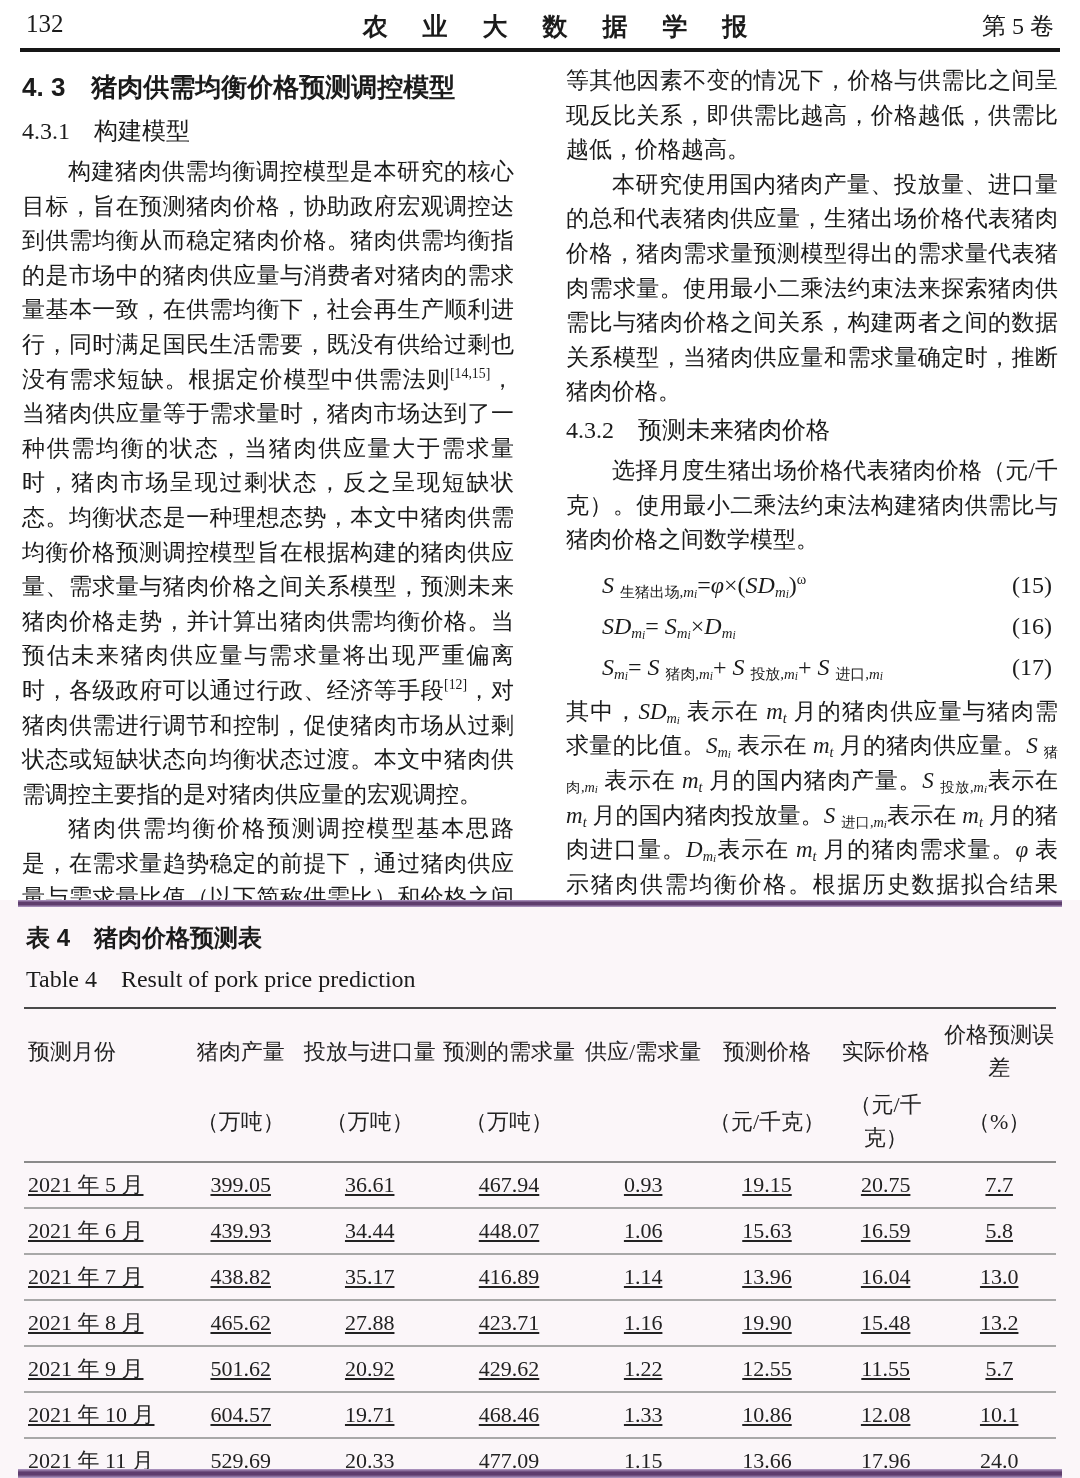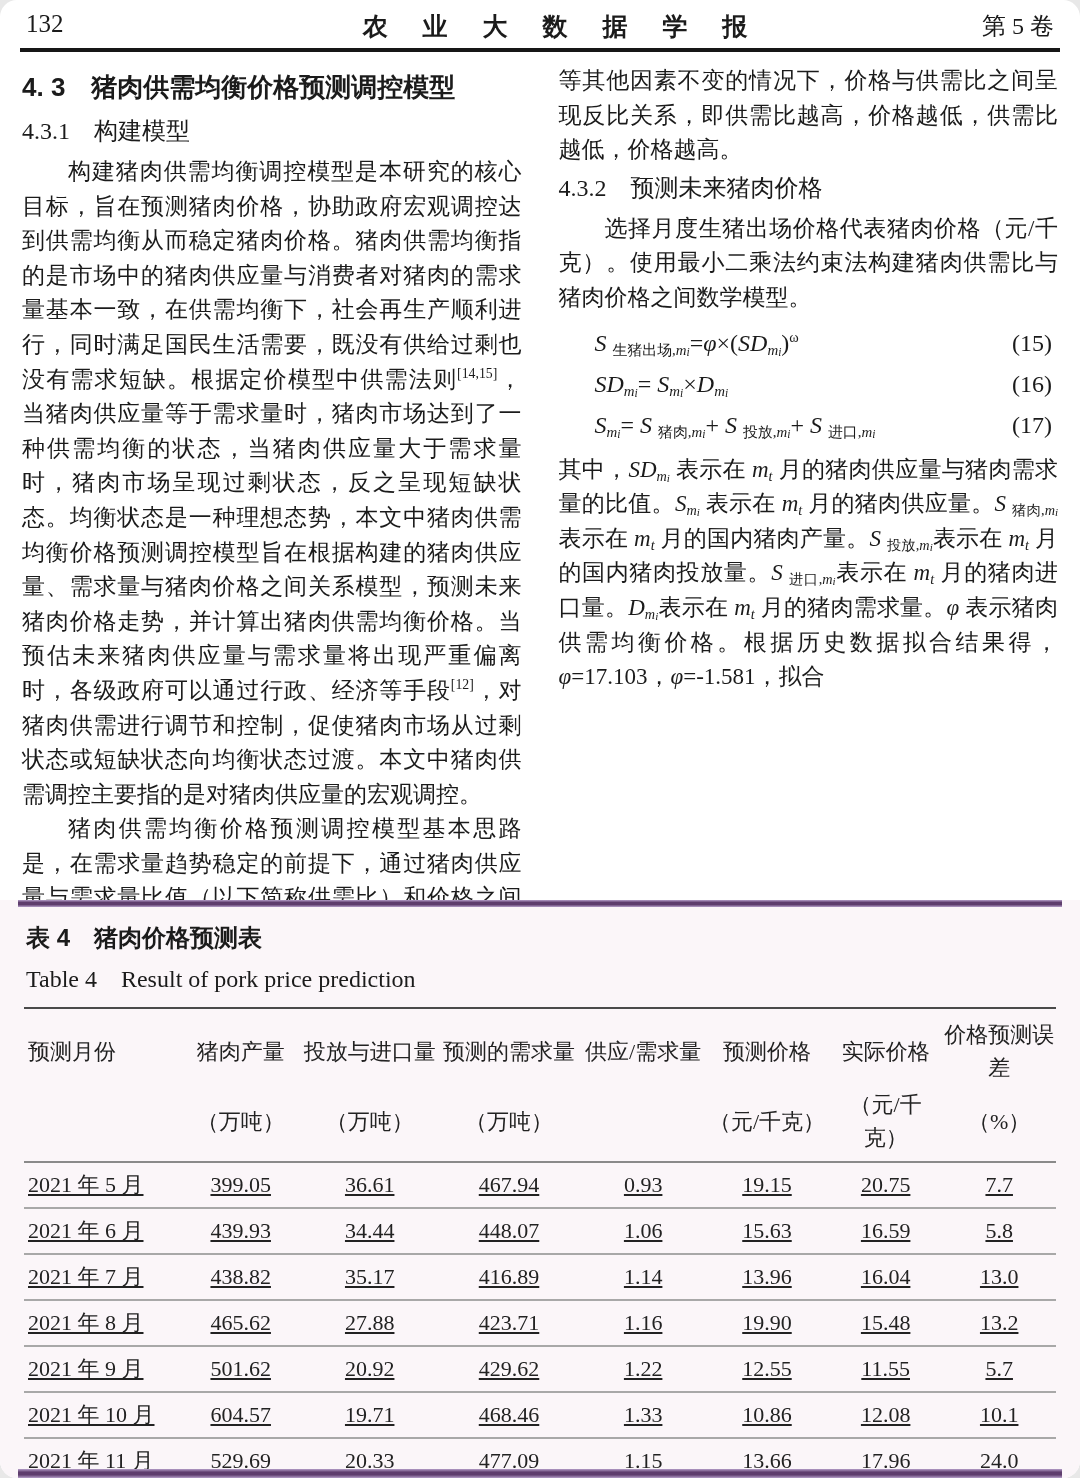--- a/index.html
+++ b/index.html
@@ -1,27 +1,27 @@
 <!DOCTYPE html>
 <html><head>
 <meta charset="utf-8">
 <style>
   html,body{margin:0;padding:0;background:#e8e8e8;}
   .page{position:relative;width:1080px;height:1478px;margin:0 auto;background:#ffffff;overflow:hidden;
-        font-family:"Liberation Serif","DejaVu Serif",serif;color:#1b1b1b;border-radius:17px;}
+        font-family:"Liberation Serif","DejaVu Serif",serif;color:#1b1b1b;}
   
   .running-header{position:relative;height:46px;}
   .rh-left{position:absolute;left:26px;top:10px;font-size:25px;}
   .rh-center{position:absolute;left:0;right:0;top:10px;text-align:center;
              font-family:"Liberation Sans","DejaVu Sans",sans-serif;font-weight:bold;
              font-size:25px;letter-spacing:14px;padding-left:44px;}
   .rh-right{position:absolute;right:26px;top:10px;font-size:24px;}
   .header-rule{height:4px;background:#161616;margin:2px 20px 0 20px;}
   
-  .columns{display:flex;gap:37px;padding:12px 22px 0 22px;}
+  .columns{display:flex;gap:52px;padding:12px 22px 0 22px;}
   .col{flex:1;min-width:0;}
   .sec-h1{font-family:"Liberation Sans","DejaVu Sans",sans-serif;font-weight:bold;
           font-size:26px;margin:6px 0 10px 0;}
   .sec-h2{font-size:24px;margin:4px 0 8px 0;}
   p{font-size:23px;line-height:34.6px;text-align:justify;margin:0;}
   p.ind{text-indent:2em;}
   .sup{vertical-align:super;font-size:60%;line-height:0;}
   .sub{vertical-align:-0.28em;font-size:62%;line-height:0;}
   .sub2{vertical-align:-0.42em;font-size:48%;line-height:0;}
   .it{font-style:italic;font-family:"Liberation Serif","DejaVu Serif",serif;}
@@ -69,20 +69,21 @@
 
   <div class="columns">
     <div class="col">
       <div class="sec-h1">4. 3　猪肉供需均衡价格预测调控模型</div>
       <div class="sec-h2">4.3.1　构建模型</div>
       <p class="ind"><span>构建猪肉供需均衡调控模型是本研究的核心目标，旨在预测猪肉价格，协助政府宏观调控达到供需均衡从而稳定猪肉价格。猪肉供需均衡指的是市场中的猪肉供应量与消费者对猪肉的需求量基本一致，在供需均衡下，社会再生产顺利进行，同时满足国民生活需要，既没有供给过剩也没有需求短缺。根据定价模型中供需法则</span><span class="sup">[14,15]</span><span>，当猪肉供应量等于需求量时，猪肉市场达到了一种供需均衡的状态，当猪肉供应量大于需求量时，猪肉市场呈现过剩状态，反之呈现短缺状态。均衡状态是一种理想态势，本文中猪肉供需均衡价格预测调控模型旨在根据构建的猪肉供应量、需求量与猪肉价格之间关系模型，预测未来猪肉价格走势，并计算出猪肉供需均衡价格。当预估未来猪肉供应量与需求量将出现严重偏离时，各级政府可以通过行政、经济等手段</span><span class="sup">[12]</span><span>，对猪肉供需进行调节和控制，促使猪肉市场从过剩状态或短缺状态向均衡状态过渡。本文中猪肉供需调控主要指的是对猪肉供应量的宏观调控。</span></p>
       <p class="ind">猪肉供需均衡价格预测调控模型基本思路是，在需求量趋势稳定的前提下，通过猪肉供应量与需求量比值（以下简称供需比）和价格之间关系，对价格进行预测和调控。在国家政策调整、疫病疫情</p>
     </div>
     <div class="col">
       <p>等其他因素不变的情况下，价格与供需比之间呈现反比关系，即供需比越高，价格越低，供需比越低，价格越高。</p>
+      <p class="ind">本研究使用国内猪肉产量、投放量、进口量的总和代表猪肉供应量，生猪出场价格代表猪肉价格，猪肉需求量预测模型得出的需求量代表猪肉需求量。使用最小二乘法约束法来探索猪肉供需比与猪肉价格之间关系，构建两者之间的数据关系模型，当猪肉供应量和需求量确定时，推断猪肉价格。</p>
       <div class="sec-h2">4.3.2　预测未来猪肉价格</div>
       <p class="ind">选择月度生猪出场价格代表猪肉价格（元/千克）。使用最小二乘法约束法构建猪肉供需比与猪肉价格之间数学模型。</p>
       <div class="equation">
         <span class="eq-b"><span class="it">S </span><span class="sub">生猪出场,</span><span class="sub it">m</span><span class="sub2 it">i</span><span>=</span><span class="it">φ</span><span>×(</span><span class="it">SD</span><span class="sub it">m</span><span class="sub2 it">i</span><span>)</span><span class="sup">ω</span></span>
         <span class="eq-n">(15)</span>
       </div>
       <div class="equation">
         <span class="eq-b"><span class="it">SD</span><span class="sub it">m</span><span class="sub2 it">i</span><span>= </span><span class="it">S</span><span class="sub it">m</span><span class="sub2 it">i</span><span>×</span><span class="it">D</span><span class="sub it">m</span><span class="sub2 it">i</span></span>
         <span class="eq-n">(16)</span>
       </div>

